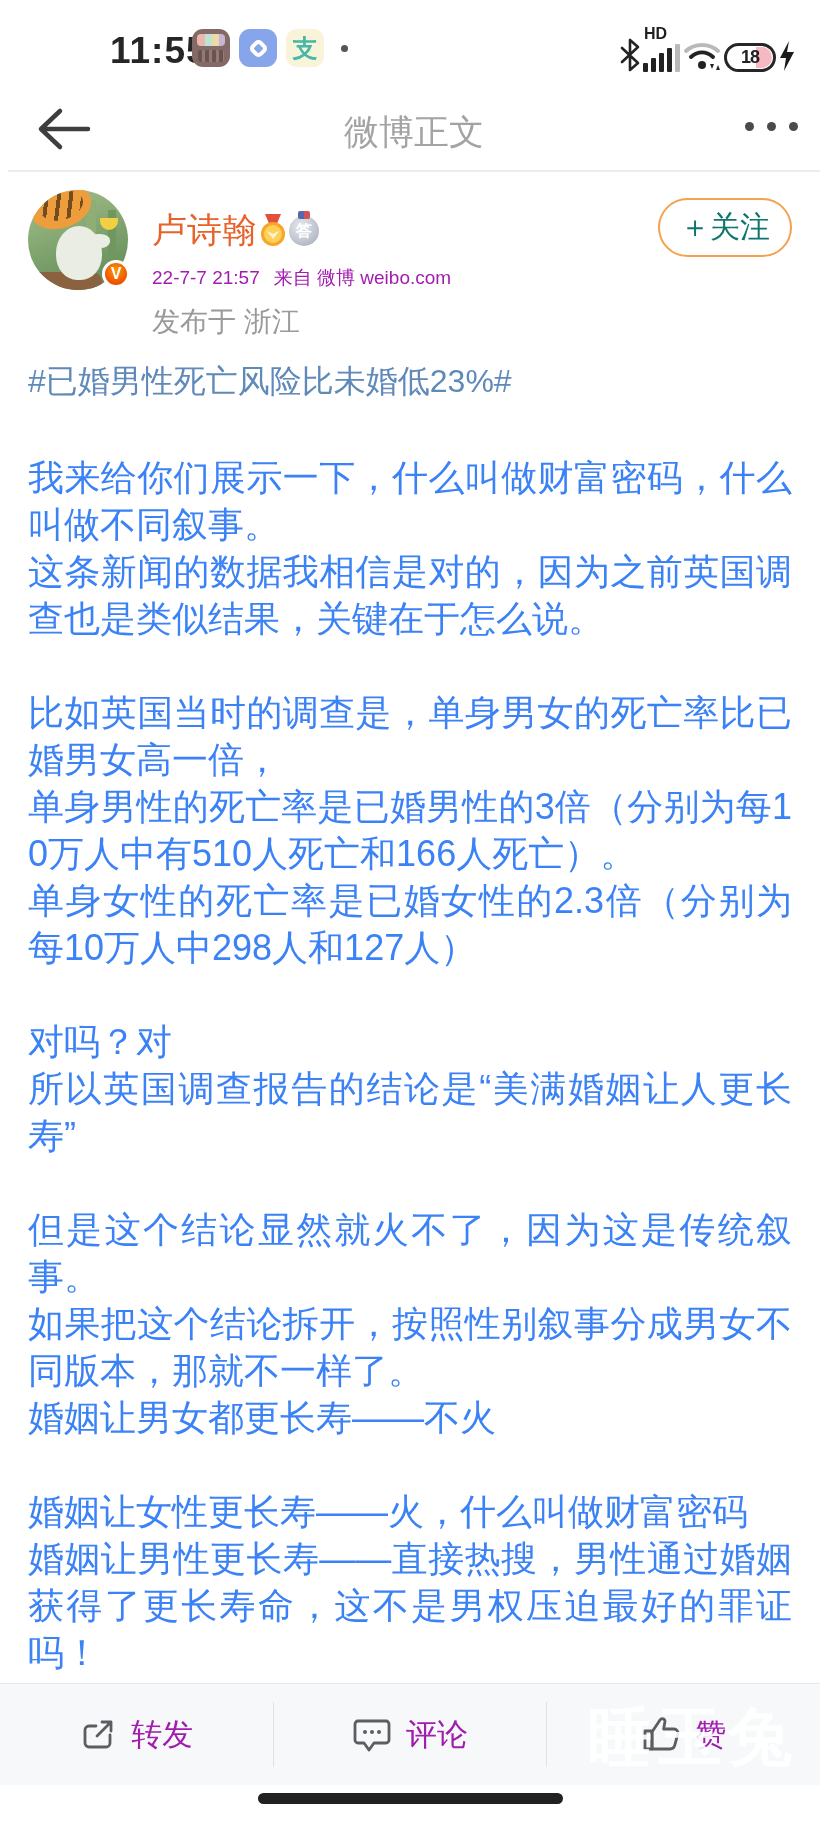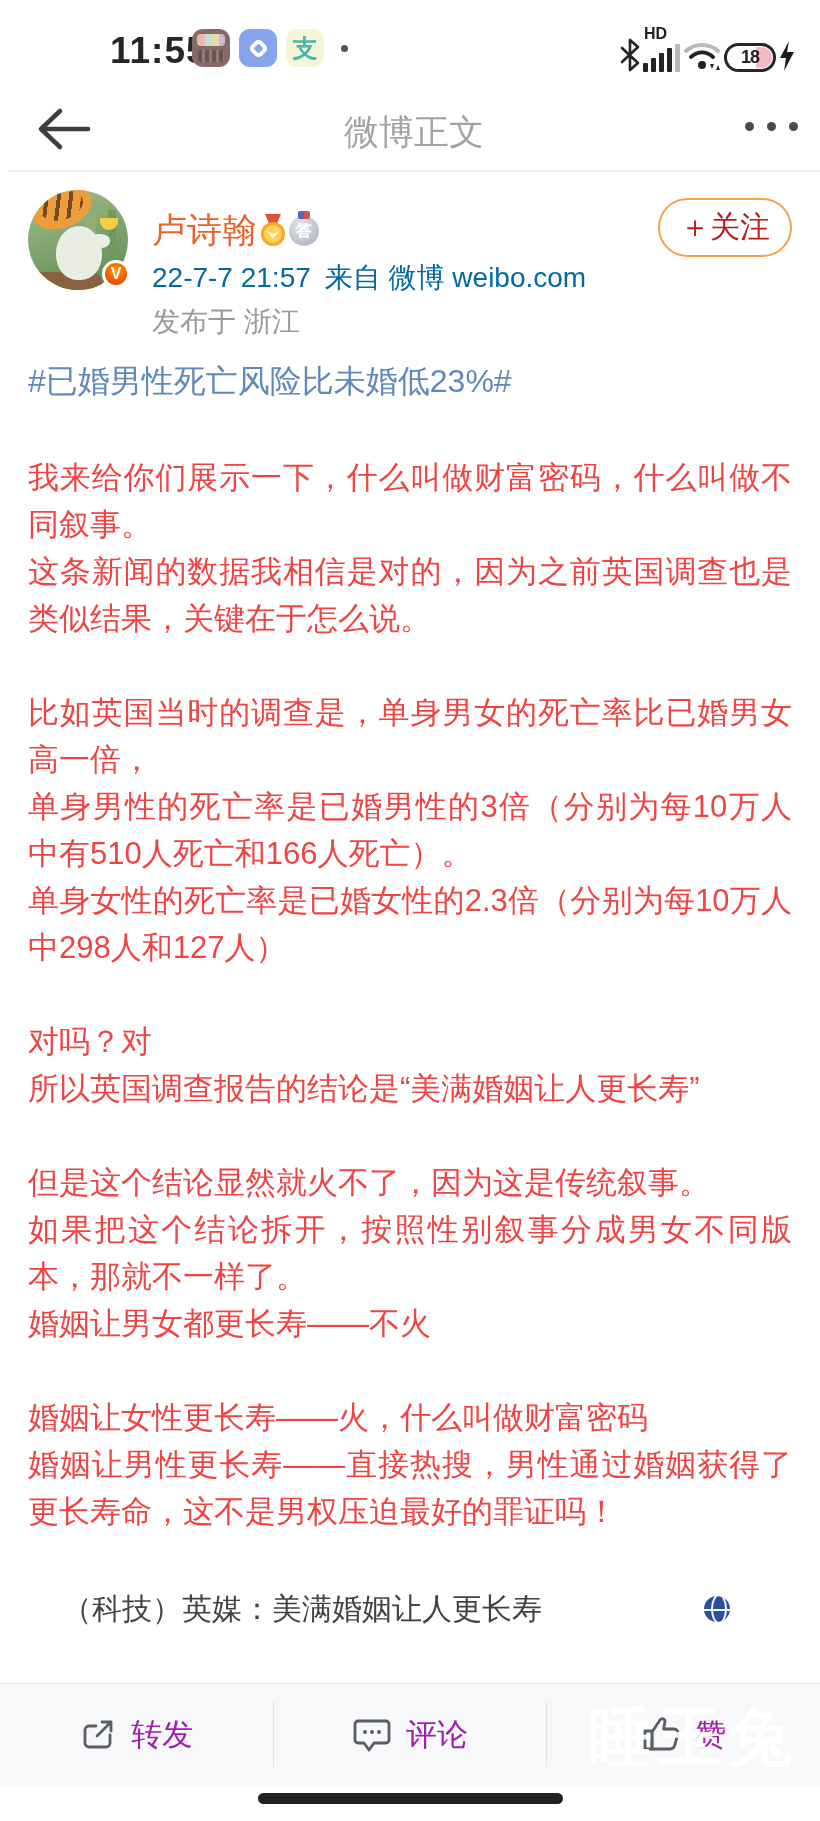--- a/index.html
+++ b/index.html
@@ -65,29 +65,29 @@
     color:#fff;font-size:16px;font-weight:700;}
   .post-info{margin-left:24px;padding-top:18px;flex:1 1 auto;min-width:0;}
   .name-row{display:flex;align-items:center;gap:0;}
   .author-name{font-size:35px;font-weight:500;color:#e8632c;line-height:44px;cursor:pointer;}
   .medal-badge{width:32px;height:34px;flex:0 0 auto;}
   .qa-badge{position:relative;width:30px;height:30px;border-radius:50%;flex:0 0 auto;
     background:radial-gradient(circle at 40% 35%,#e8eaee 0%,#b6bcc7 70%,#9aa1ad 100%);
     display:flex;align-items:center;justify-content:center;color:#fff;font-size:16px;font-weight:600;margin-top:2px;}
   .qa-badge::before{content:"";position:absolute;top:-5px;left:50%;margin-left:-6px;width:12px;height:8px;
     background:linear-gradient(90deg,#5668b0 0 50%,#d05454 50% 100%);border-radius:2px;}
-  .meta-row{margin-top:10px;font-size:28px;color:#0369a1;line-height:32px;white-space:nowrap;}
+  .meta-row{margin-top:10px;font-size:19px;color:#a21caf;line-height:32px;white-space:nowrap;}
   .meta-row .src{margin-left:14px;}
   .loc-row{margin-top:12px;font-size:28px;color:#9a9a9a;line-height:32px;}
   .follow-btn{margin-left:auto;flex:0 0 auto;margin-top:8px;height:59px;padding:0 20px;
     border:2px solid #f3a24e;border-radius:30px;background:#fff;display:flex;align-items:center;justify-content:center;
-    color:#b91c1c;font-size:30px;cursor:pointer;}
+    color:#0f766e;font-size:30px;cursor:pointer;}
   .hashtag{margin-top:20px;font-size:32px;line-height:47px;color:#5f89b8;cursor:pointer;}
   .post-body{margin-top:49px;}
-  .para{margin:0;font-size:31px;line-height:47px;color:#ef4444;text-align:justify;word-break:break-all;}
+  .para{margin:0;font-size:36px;line-height:47px;color:#3b82f6;text-align:justify;word-break:break-all;}
   .para.blank{height:47px;}
   .link-card{margin-top:4px;display:flex;align-items:center;height:46px;padding-left:34px;cursor:pointer;}
   .link-title{font-size:30px;color:#424242;white-space:nowrap;overflow:hidden;flex:0 1 auto;}
   .globe-icon{margin-left:auto;margin-right:62px;width:26px;height:26px;border-radius:50%;flex:0 0 auto;
     background:#2b4f9e;position:relative;overflow:hidden;}
   .globe-icon::before{content:"";position:absolute;left:50%;top:-2px;bottom:-2px;width:12px;margin-left:-6px;
     border:2px solid #fff;border-radius:50%;}
   .globe-icon::after{content:"";position:absolute;left:-2px;right:-2px;top:50%;height:0;border-top:2px solid #fff;}
   
   .toolbar{position:absolute;left:0;right:0;top:1683px;height:102px;background:#f7f8f9;

